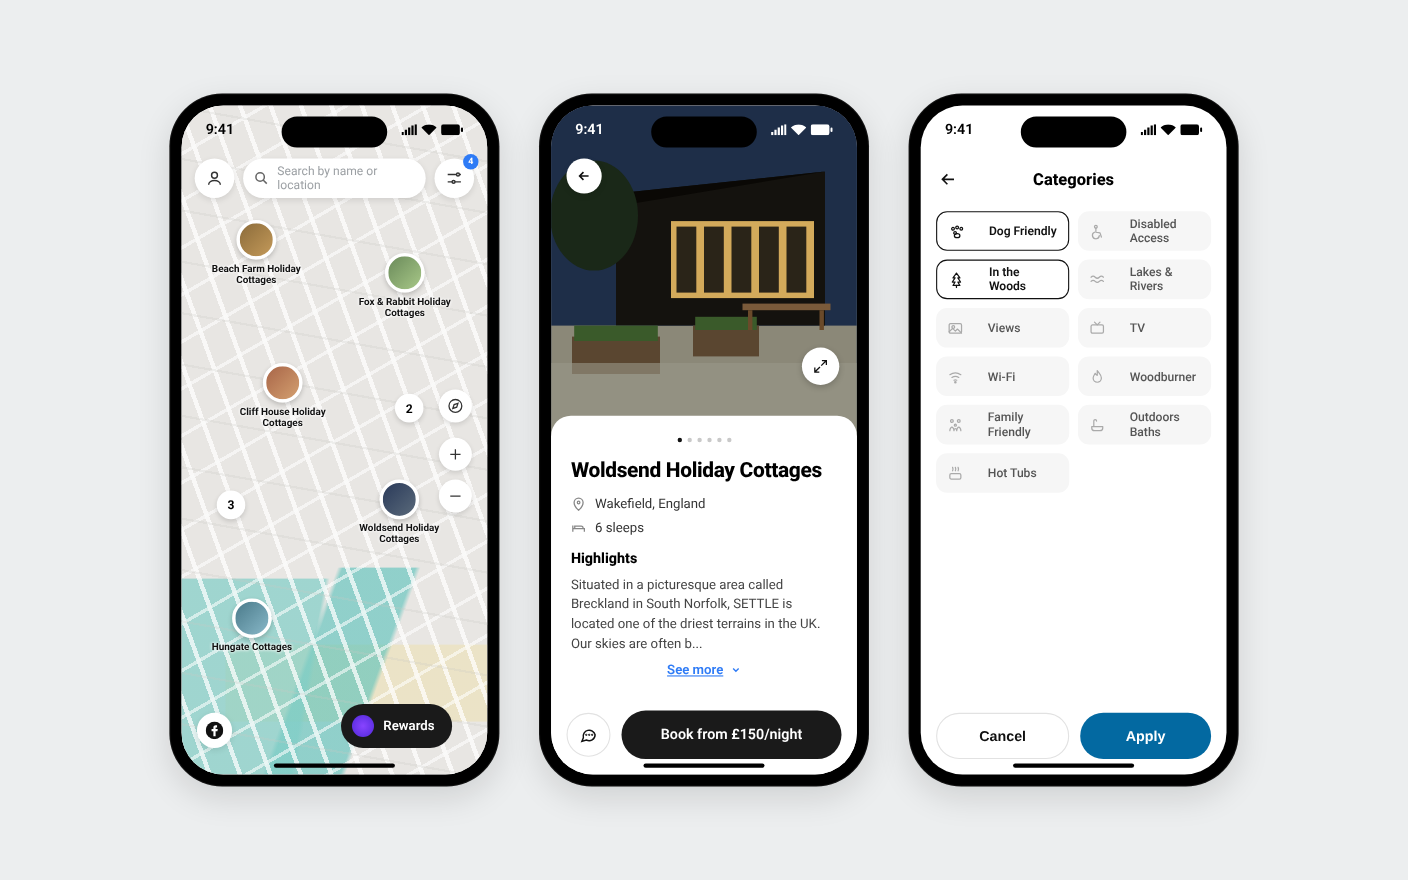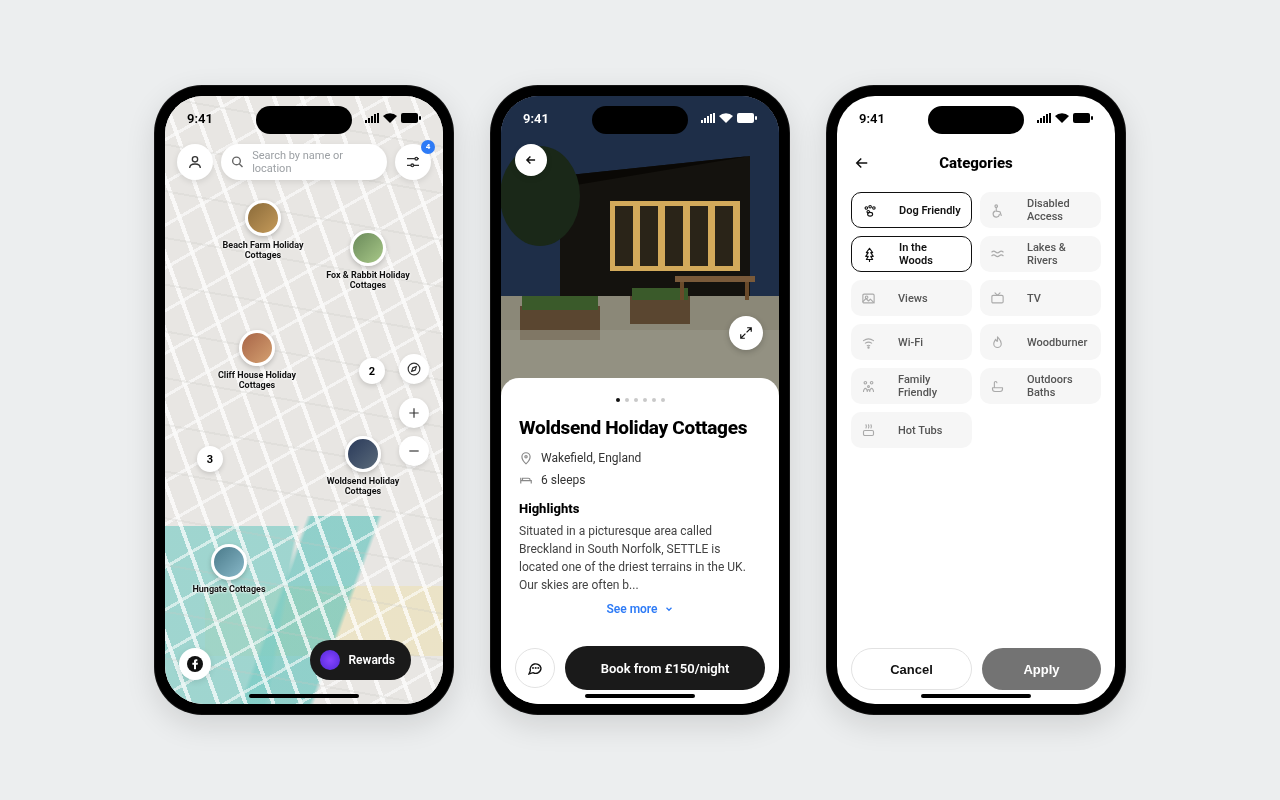--- a/index.html
+++ b/index.html
@@ -230,21 +230,21 @@
     position: absolute;
     top: 282px; left: 0; right: 0; bottom: 0;
     background: #fff;
     border-radius: 18px 18px 0 0;
     padding: 20px 18px 0;
   }
   .sheet h1 { font-size: 19px; font-weight: 800; margin-bottom: 12px; margin-top: 14px; letter-spacing: -0.3px; }
   .meta-row { display: flex; align-items: flex-start; gap: 8px; font-size: 12px; color: #333; margin-bottom: 8px; }
   .sheet h3 { font-size: 13px; font-weight: 800; margin-top: 14px; margin-bottom: 6px; }
   .desc { font-size: 12px; color: #444; line-height: 1.5; }
-  .see-more { text-align: left; color: #2e7bf6; font-size: 12px; font-weight: 600; margin-top: 8px; display: flex; justify-content: center; gap: 6px; align-items: center;}
+  .see-more { text-align: left; color: #2e7bf6; font-size: 12px; font-weight: 600; margin-top: 8px; display: flex; justify-content: center; gap: 6px; align-items: center; text-decoration: underline;}
   .book-bar {
     position: absolute;
     bottom: 14px; left: 14px; right: 14px;
     display: flex;
     gap: 10px;
     align-items: center;
   }
   .chat-btn {
     width: 40px; height: 40px;
     border-radius: 50%;
@@ -310,21 +310,21 @@
   }
   .footer3 button {
     flex: 1;
     height: 42px;
     border-radius: 22px;
     font-size: 13px;
     font-weight: 700;
     border: none;
   }
   .btn-cancel { background: #fff; border: 1px solid #e2e2e2 !important; color: #111; }
-  .btn-apply { background: #737373; color: #fff; }
+  .btn-apply { background: #0369a1; color: #fff; }
 
   svg { display: block; }
 </style>
 </head>
 <body>
 
 <div class="phone">
   <div class="screen">
     <div class="notch"></div>
     <div class="statusbar">
@@ -362,21 +362,21 @@
       <div class="circle-btn" style="position:relative">
         <svg width="16" height="16" viewBox="0 0 24 24" fill="none" stroke="#333" stroke-width="2">
             <path d="M3 7h12M3 17h6M21 7h-2M21 17h-8"></path>
             <circle cx="17" cy="7" r="2"></circle>
             <circle cx="11" cy="17" r="2"></circle>
           </svg>
         <span class="filter-badge">4</span>
       </div>
     </div>
 
-    <div class="map-pin" style="top:104px;left:98px">
+    <div class="map-pin" style="top:104px;left:68px">
       <div class="thumb" style="background:linear-gradient(135deg,#8b6b3a,#c49a5a)"></div>
       <div>Beach Farm Holiday Cottages</div>
     </div>
     <div class="map-pin" style="top:134px;left:203px">
       <div class="thumb" style="background:linear-gradient(135deg,#6a8a5a,#a8c888)"></div>
       <div>Fox &amp; Rabbit Holiday Cottages</div>
     </div>
     <div class="map-pin" style="top:234px;left:92px">
       <div class="thumb" style="background:linear-gradient(135deg,#a86548,#d4a070)"></div>
       <div>Cliff House Holiday Cottages</div>

